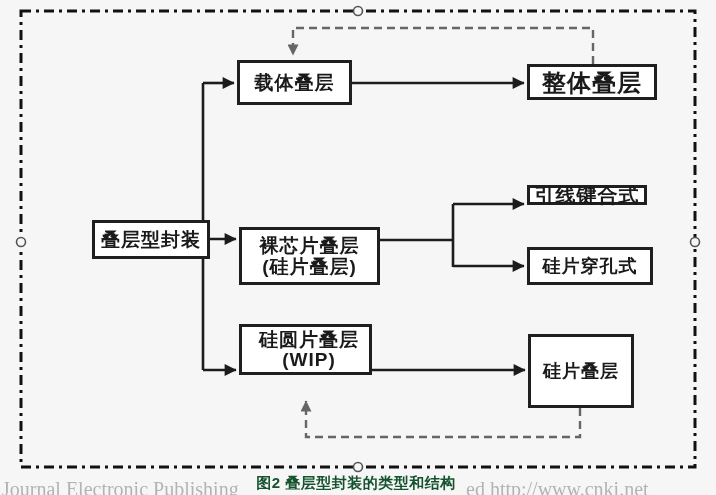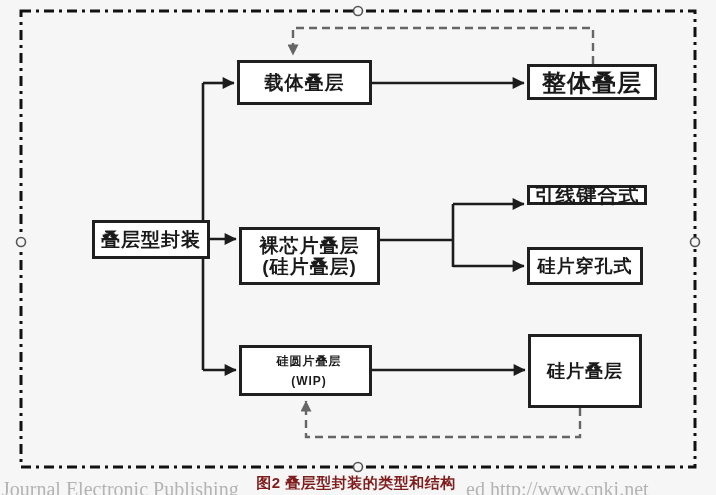--- a/index.html
+++ b/index.html
@@ -38,21 +38,21 @@
     letter-spacing: 1px;
     white-space: nowrap;
   }
   .caption {
     position: absolute;
     left: 50%;
     top: 474px;
     transform: translateX(-51%);
     font-size: 15px;
     font-weight: bold;
-    color: #7f1d1d;
+    color: #14532d;
     white-space: nowrap;
     letter-spacing: 0.5px;
   }
   .watermark {
     position: absolute;
     top: 478px;
     font-family: "Liberation Serif", serif;
     font-size: 20px;
     color: #b3b3b3;
     white-space: nowrap;
@@ -101,47 +101,47 @@
     <g stroke="#666666" stroke-width="2.4" fill="none" stroke-dasharray="8 5">
       <path d="M593,64 L593,28 L293,28 L293,55" marker-end="url(#arrowGray)"></path>
       <path d="M580,408 L580,437 L306,437 L306,401" marker-end="url(#arrowGray)"></path>
     </g>
   </svg>
 
   <div class="node" style="left:52px;  top:220px; width:118px; height:39px;margin-left:40px;">
     <span>叠层型封装</span>
   </div>
 
-  <div class="node" style="left:237px; top:60px; width:135px; height:45px;">
+  <div class="node" style="left:237px; top:60px; width:115px; height:45px;">
     <span>载体叠层</span>
   </div>
 
   <div class="node" style="left:527px; top:64px; width:130px; height:36px; font-size:24px;">
     <span>整体叠层</span>
   </div>
 
   <div class="node" style="left:239px; top:211px; width:141px; height:58px;margin-top:16px;">
     <span>裸芯片叠层</span>
     <span>(硅片叠层)</span>
   </div>
 
   <div class="node" style="left:527px; top:185px; width:120px; height:20px; font-size:20px;">
     <span>引线键合式</span>
   </div>
 
-  <div class="node" style="left:527px; top:247px; width:116px; height:38px; font-size:18px;">
+  <div class="node" style="left:527px; top:247px; width:126px; height:38px; font-size:18px;">
     <span>硅片穿孔式</span>
   </div>
 
-  <div class="node" style="left:239px; top:345px; width:133px; height:51px; font-size:12px; line-height:20px;padding-left:7px;">
+  <div class="node" style="left:239px; top:324px; width:133px; height:51px; font-size:19px; line-height:20px;padding-left:7px;">
     <span>硅圆片叠层</span>
     <span>(WIP)</span>
   </div>
 
-  <div class="node" style="left:528px; top:334px; width:114px; height:74px; font-size:18px;">
+  <div class="node" style="left:528px; top:334px; width:106px; height:74px; font-size:18px;">
     <span>硅片叠层</span>
   </div>
 
   <div class="caption">图2 叠层型封装的类型和结构</div>
   <div class="watermark left">Journal Electronic Publishing</div>
   <div class="watermark right">ed    http://www.cnki.net</div>
 
 </div>
 
 </body></html>

